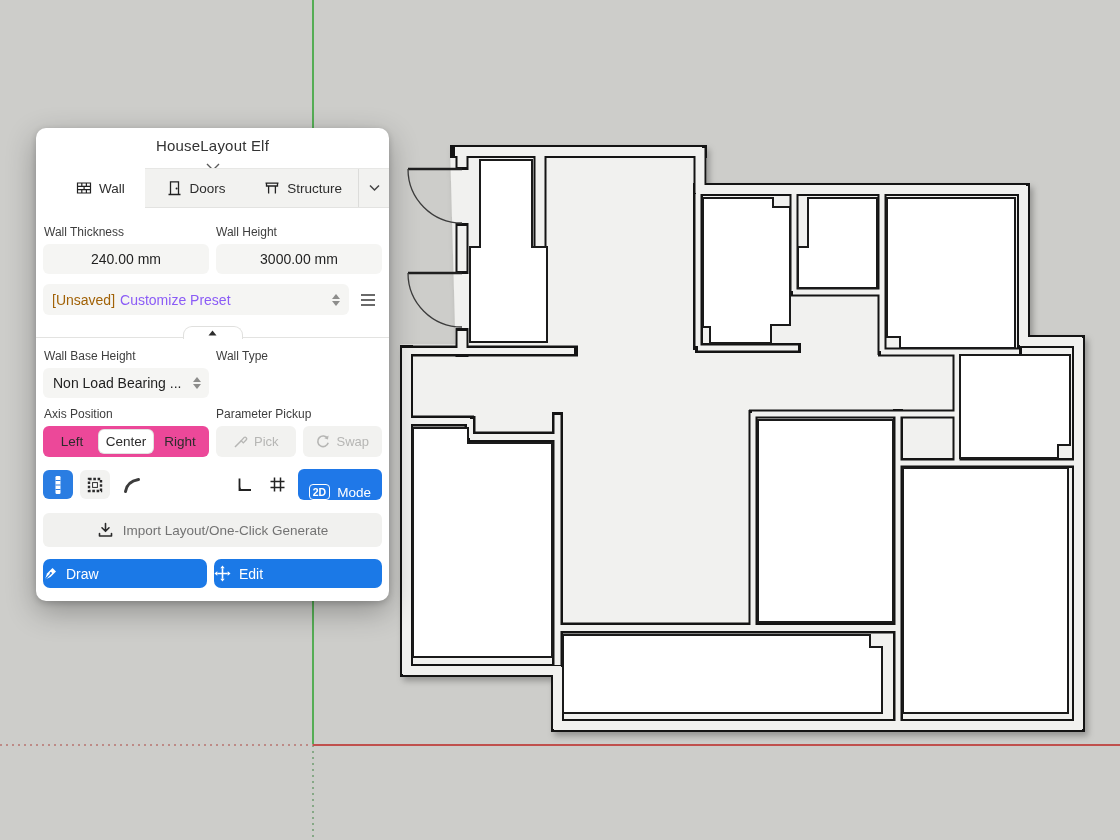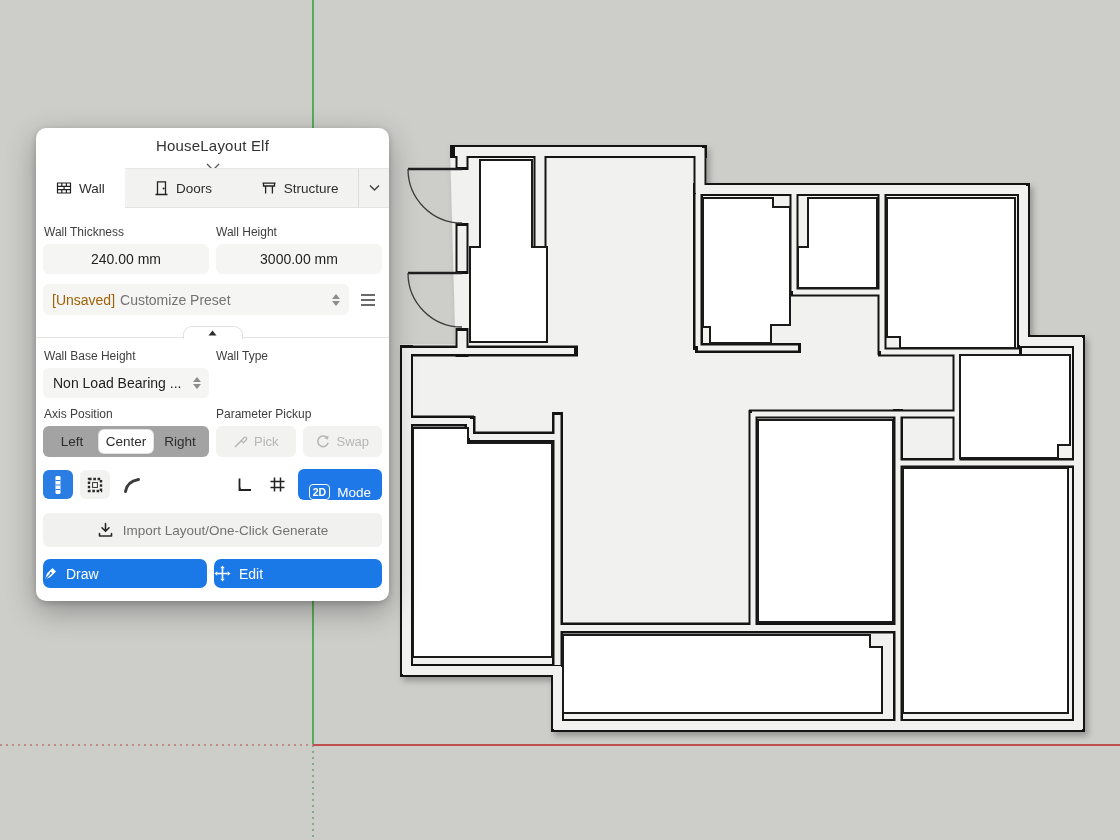--- a/index.html
+++ b/index.html
@@ -15,53 +15,53 @@
   .dialog{
     position:absolute;left:36px;top:128px;width:353px;
     background:#ffffff;border-radius:10px;
     box-shadow:0 10px 30px rgba(0,0,0,.30), 0 2px 6px rgba(0,0,0,.18);
     overflow:hidden;
   }
   .titlebar{height:40px;display:flex;align-items:center;gap:9px;padding:0 14px;flex-direction:column;}
   .title{font-size:15px;color:#333;letter-spacing:.2px;flex:1;}
   .closebtn{width:22px;height:22px;display:flex;align-items:center;justify-content:center;cursor:pointer;}
 
-  .tabbar{height:40px;display:flex;align-items:stretch;}
+  .tabbar{height:40px;display:flex;align-items:stretch;padding-left:20px;}
   .tab{display:flex;align-items:center;gap:7px;font-size:13.5px;color:#2d2d2d;padding:0 16px;cursor:pointer;}
   .tab.active{background:#fff;padding:0 20px;}
   .tabs-rest{flex:1;display:flex;background:#f2f2f0;border-top:1px solid #e7e7e5;border-bottom:1px solid #e3e3e1;}
   .tabs-rest .tab{flex:1;justify-content:center;}
   .chevbtn{width:30px;display:flex;align-items:center;justify-content:center;border-left:1px solid #dcdcda;cursor:pointer;}
 
   .content{padding:8px 7px 13px;}
   .grid2{display:grid;grid-template-columns:1fr 1fr;gap:7px;}
   .lblrow{margin:9px 1px 5px;}
   .lbl{font-size:12px;color:#3e3e3e;}
   .input{
     height:30px;background:#f5f5f3;border-radius:6px;
     display:flex;align-items:center;justify-content:center;
     font-size:14px;color:#1f1f1f;
   }
   .select{justify-content:space-between;padding:0 8px 0 10px;}
   .presetrow{display:flex;gap:5px;margin-top:10px;align-items:center;}
   .preset{flex:1;height:31px;background:#f5f5f3;border-radius:6px;display:flex;align-items:center;padding:0 9px;font-size:14px;}
   .unsaved{color:#a16207;margin-right:5px;}
-  .presetname{color:#737373;flex:1;}
+  .presetname{color:#8b5cf6;flex:1;}
   .menubtn{width:28px;height:31px;display:flex;align-items:center;justify-content:center;cursor:pointer;border-radius:6px;}
   .spinner{display:flex;flex-direction:column;gap:2px;align-items:center;margin-left:6px;}
 
   .collapse-divider{position:relative;height:15px;margin:10px -7px 0;}
   .collapse-divider .line{position:absolute;left:0;right:0;top:12px;border-top:1px solid #e3e3e1;}
   .notch{
     position:absolute;left:50%;transform:translateX(-50%);top:1px;width:58px;height:12px;
     background:#fff;border:1px solid #e0e0de;border-bottom:none;border-radius:9px 9px 0 0;
     display:flex;align-items:center;justify-content:center;cursor:pointer;
   }
 
-  .segmented{height:31px;background:#a3a3a3;border-radius:6px;display:flex;align-items:center;padding:0 2px;}
+  .segmented{height:31px;background:#ec4899;border-radius:6px;display:flex;align-items:center;padding:0 2px;}
   .seg{flex:1;text-align:center;font-size:13.5px;color:#2c2c2c;padding:4px 0;cursor:pointer;}
   .seg.active{background:#fff;border-radius:5px;box-shadow:0 0 0 1px #e2e2e0, 0 1px 2px rgba(0,0,0,.08);}
   .halves{display:grid;grid-template-columns:1fr 1fr;gap:7px;}
   .graybtn{height:31px;background:#f2f2f0;border-radius:6px;display:flex;align-items:center;justify-content:center;gap:6px;font-size:13px;color:#b6b6b4;cursor:default;}
 
   .iconrow{display:flex;align-items:center;margin-top:12px;gap:7px;}
   .toolbtn{width:30px;height:29px;border-radius:6px;display:flex;align-items:center;justify-content:center;cursor:pointer;background:#f2f2f0;}
   .toolbtn.blue{background:#2a7de2;}
   .toolbtn.plain{background:transparent;}
   .spacer{flex:1;}

